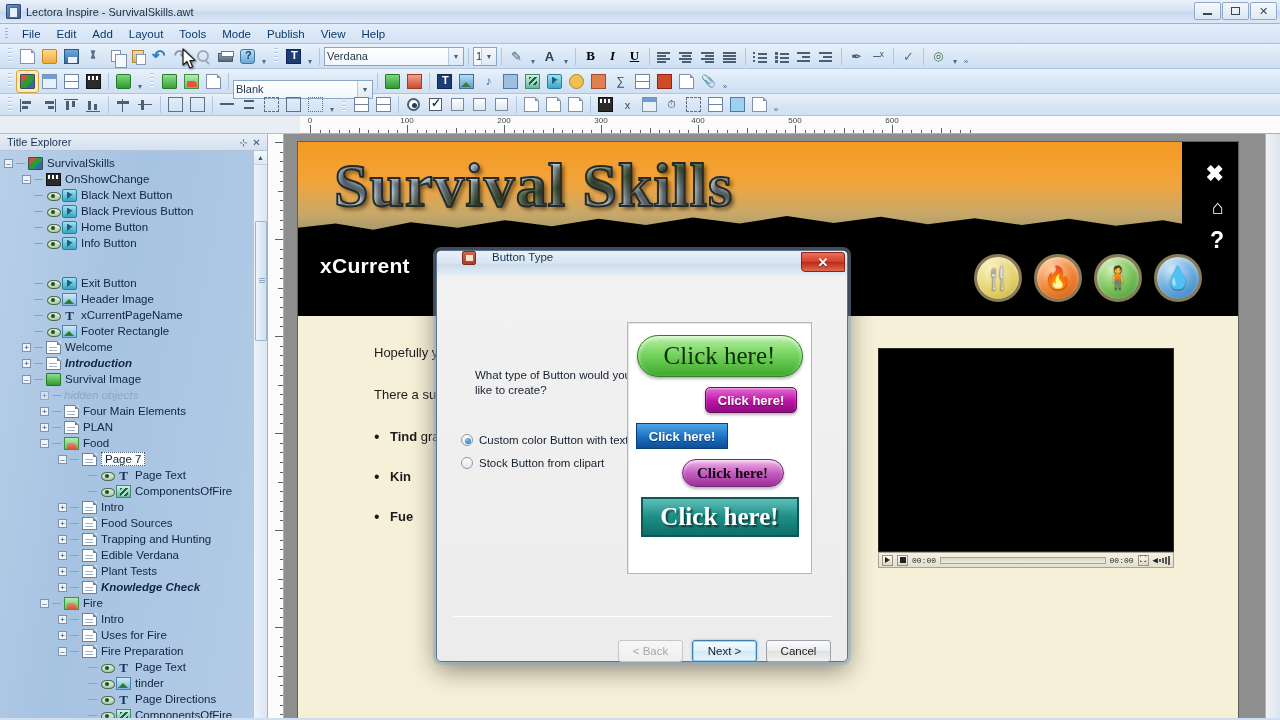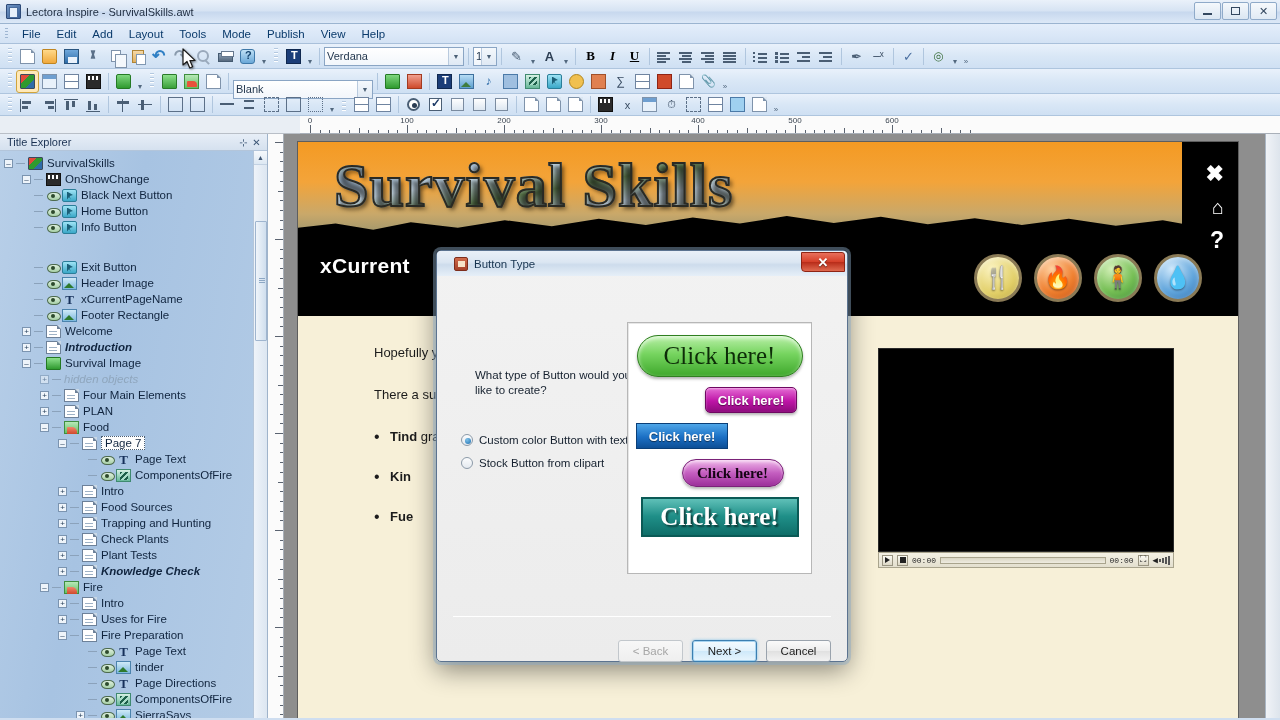--- a/index.html
+++ b/index.html
@@ -348,21 +348,21 @@
   
   .dialog {
     position:absolute; left:436px; top:250px; width:412px; height:412px;
     background: linear-gradient(180deg,#f2f2f2,#ececec);
     border:1px solid #5b7390; border-radius:5px;
     box-shadow: 0 0 0 3px rgba(140,170,200,.45), 0 8px 26px rgba(0,0,0,.45);
   }
   .dlg-title {
     height:25px; border-radius:4px 4px 0 0; position:relative;
     background: linear-gradient(180deg,#e9f0f8 0%,#dbe6f2 45%,#cddcec 55%,#e6eff8 100%);
-    display:flex; align-items:center; padding-left:17px;
+    display:flex; align-items:flex-start; padding-left:25px;gap:10px;
   }
   .dlg-ticon {
     width:14px;height:14px;margin-right:6px;position:relative;
     background:linear-gradient(180deg,#cf6a4a,#a6412a);border:1px solid #7d2d1c;border-radius:2px;
   }
   .dlg-ticon::after{content:'';position:absolute;left:3px;top:3px;width:7px;height:6px;background:#f7e3c8;}
   .dlg-ttext{font-size:11.5px;color:#16334f;}
   .dlg-close {
     position:absolute; right:2px; top:1px; width:44px; height:20px;
     background: linear-gradient(180deg,#e8705c 0%,#d6402a 48%,#b92d1a 52%,#e06a50 100%);
@@ -964,27 +964,34 @@
               <span class="dash"></span>
               <span class="eye"></span>
               <span class="nicon n-button"></span>
               <span class="lbl">Black Next Button</span>
             </div>
             <div class="node" style="padding-left: 22px;">
               <span class="exp-box none"></span>
               <span class="dash"></span>
               <span class="eye"></span>
               <span class="nicon n-button"></span>
-              <span class="lbl">Home Button</span>
+              <span class="lbl">Black Previous Button</span>
             </div>
             <div class="node" style="padding-left: 22px;">
               <span class="exp-box none"></span>
               <span class="dash"></span>
               <span class="eye"></span>
               <span class="nicon n-button"></span>
+              <span class="lbl">Home Button</span>
+            </div>
+            <div class="node" style="padding-left: 22px;">
+              <span class="exp-box none"></span>
+              <span class="dash"></span>
+              <span class="eye"></span>
+              <span class="nicon n-button"></span>
               <span class="lbl">Info Button</span>
             </div>
             <div class="node" style="padding-left: 22px; margin-top: 24px;">
               <span class="exp-box none"></span>
               <span class="dash"></span>
               <span class="eye"></span>
               <span class="nicon n-button"></span>
               <span class="lbl">Exit Button</span>
             </div>
             <div class="node" style="padding-left: 22px;">
@@ -1084,21 +1091,21 @@
             <div class="node" style="padding-left: 58px;">
               <span class="exp-box">+</span>
               <span class="dash"></span>
               <span class="nicon n-page"></span>
               <span class="lbl">Trapping and Hunting</span>
             </div>
             <div class="node" style="padding-left: 58px;">
               <span class="exp-box">+</span>
               <span class="dash"></span>
               <span class="nicon n-page"></span>
-              <span class="lbl">Check Plants</span>
+              <span class="lbl">Edible Verdana</span>
             </div>
             <div class="node" style="padding-left: 58px;">
               <span class="exp-box">+</span>
               <span class="dash"></span>
               <span class="nicon n-page"></span>
               <span class="lbl">Plant Tests</span>
             </div>
             <div class="node" style="padding-left: 58px;">
               <span class="exp-box">+</span>
               <span class="dash"></span>

